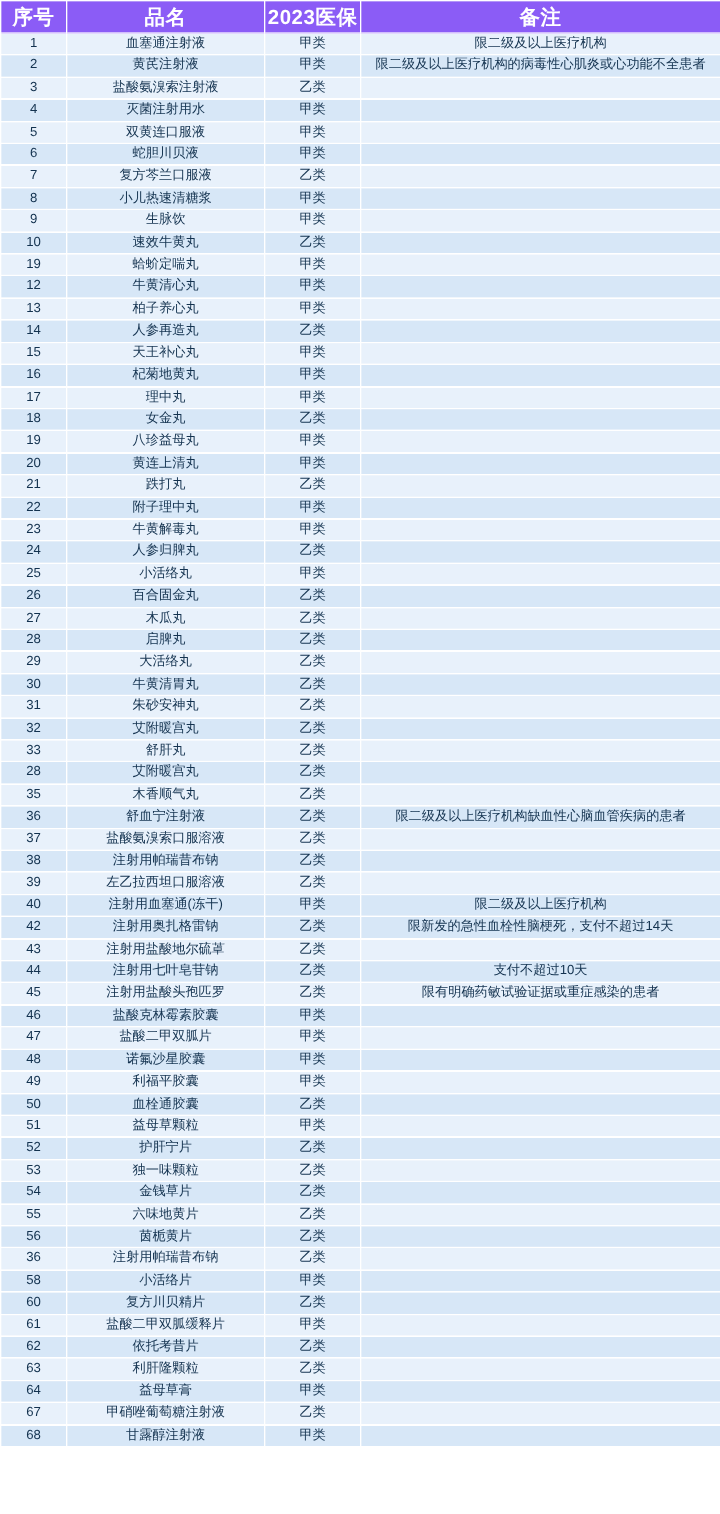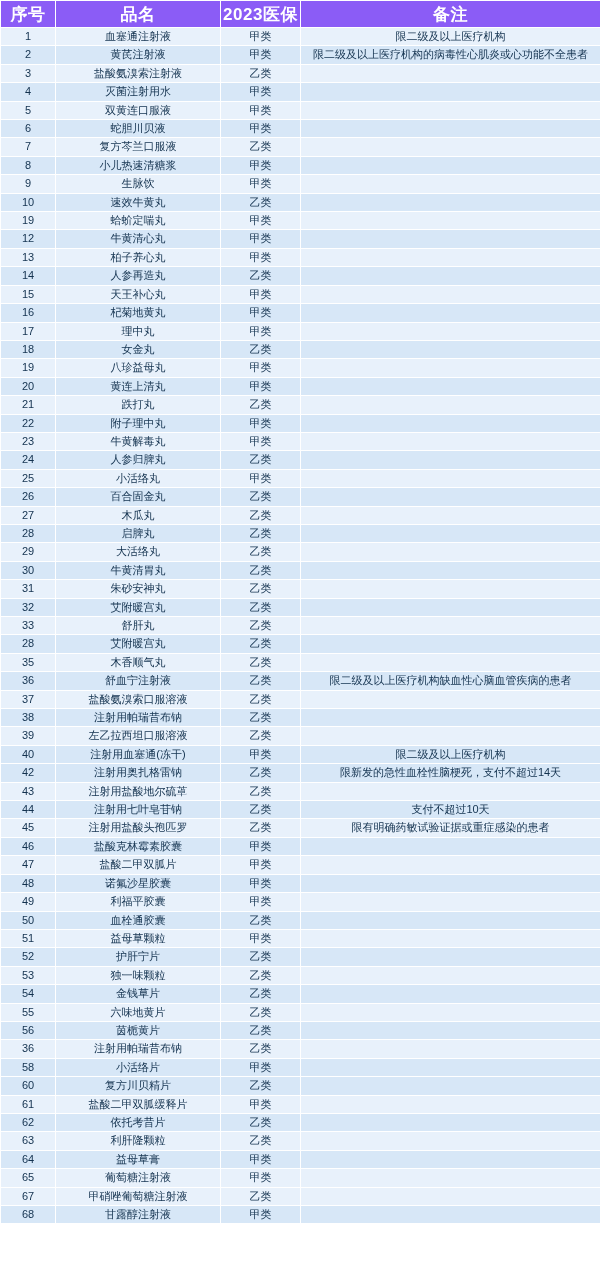--- a/index.html
+++ b/index.html
@@ -427,26 +427,20 @@
         <td class="ins">乙类</td>
         <td class="note"></td>
       </tr>
       <tr class="odd">
         <td class="idx">64</td>
         <td class="name">益母草膏</td>
         <td class="ins">甲类</td>
         <td class="note"></td>
       </tr>
       <tr class="even">
-        <td class="idx">65</td>
-        <td class="name">葡萄糖注射液</td>
-        <td class="ins">甲类</td>
-        <td class="note"></td>
-      </tr>
-      <tr class="even">
         <td class="idx">67</td>
         <td class="name">甲硝唑葡萄糖注射液</td>
         <td class="ins">乙类</td>
         <td class="note"></td>
       </tr>
       <tr class="odd">
         <td class="idx">68</td>
         <td class="name">甘露醇注射液</td>
         <td class="ins">甲类</td>
         <td class="note"></td>

